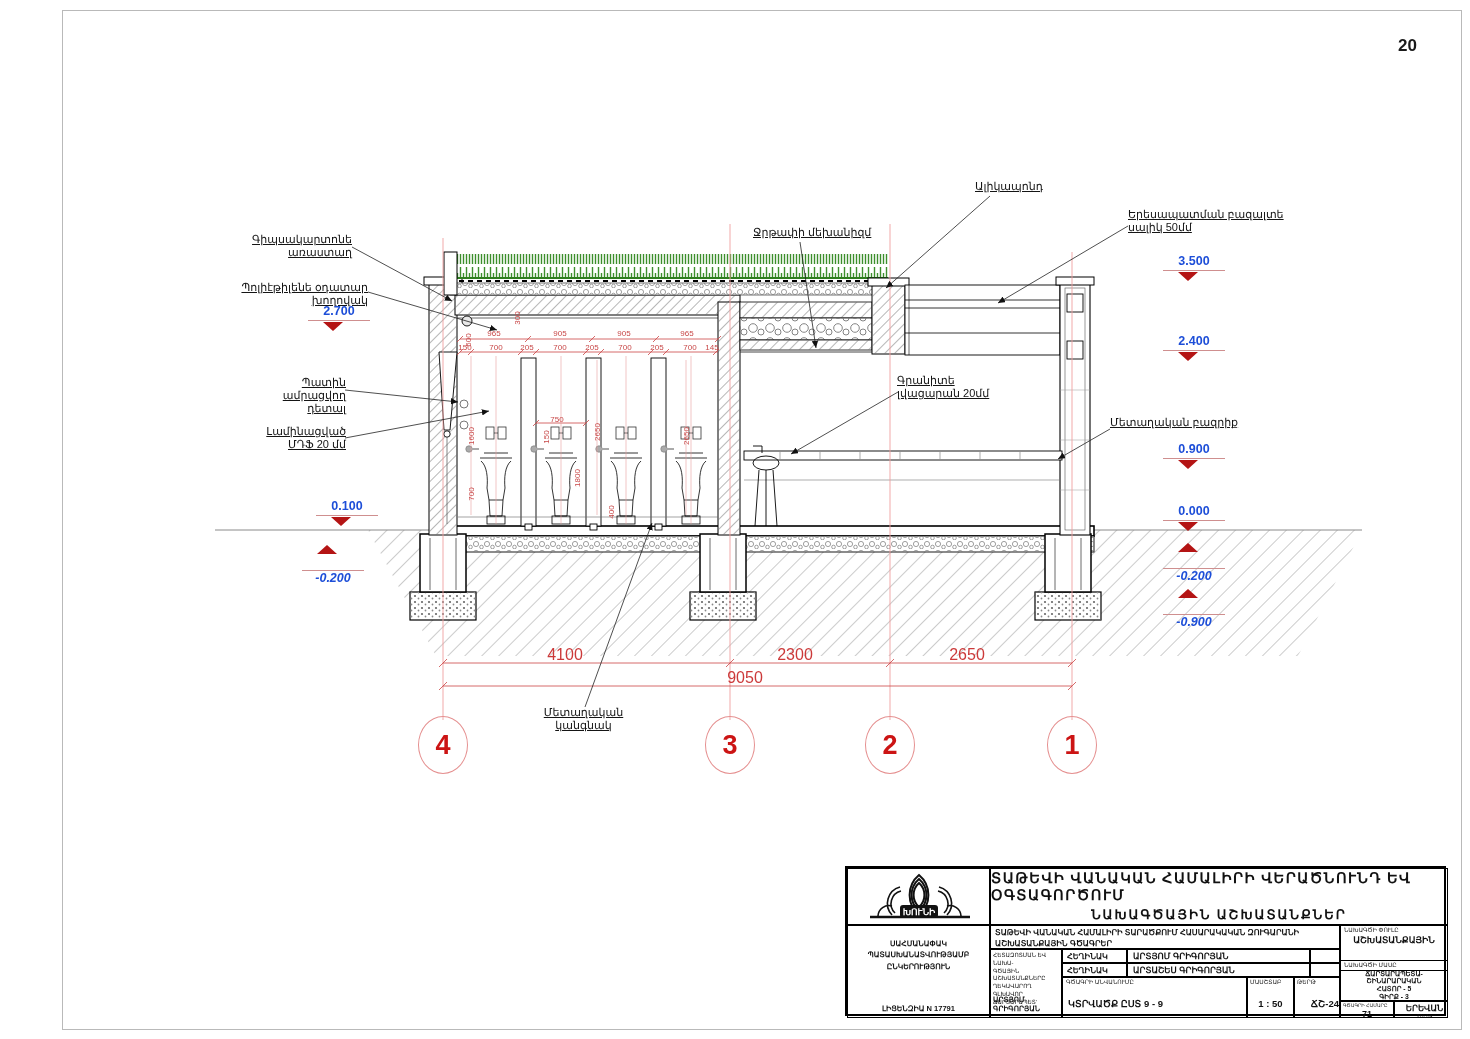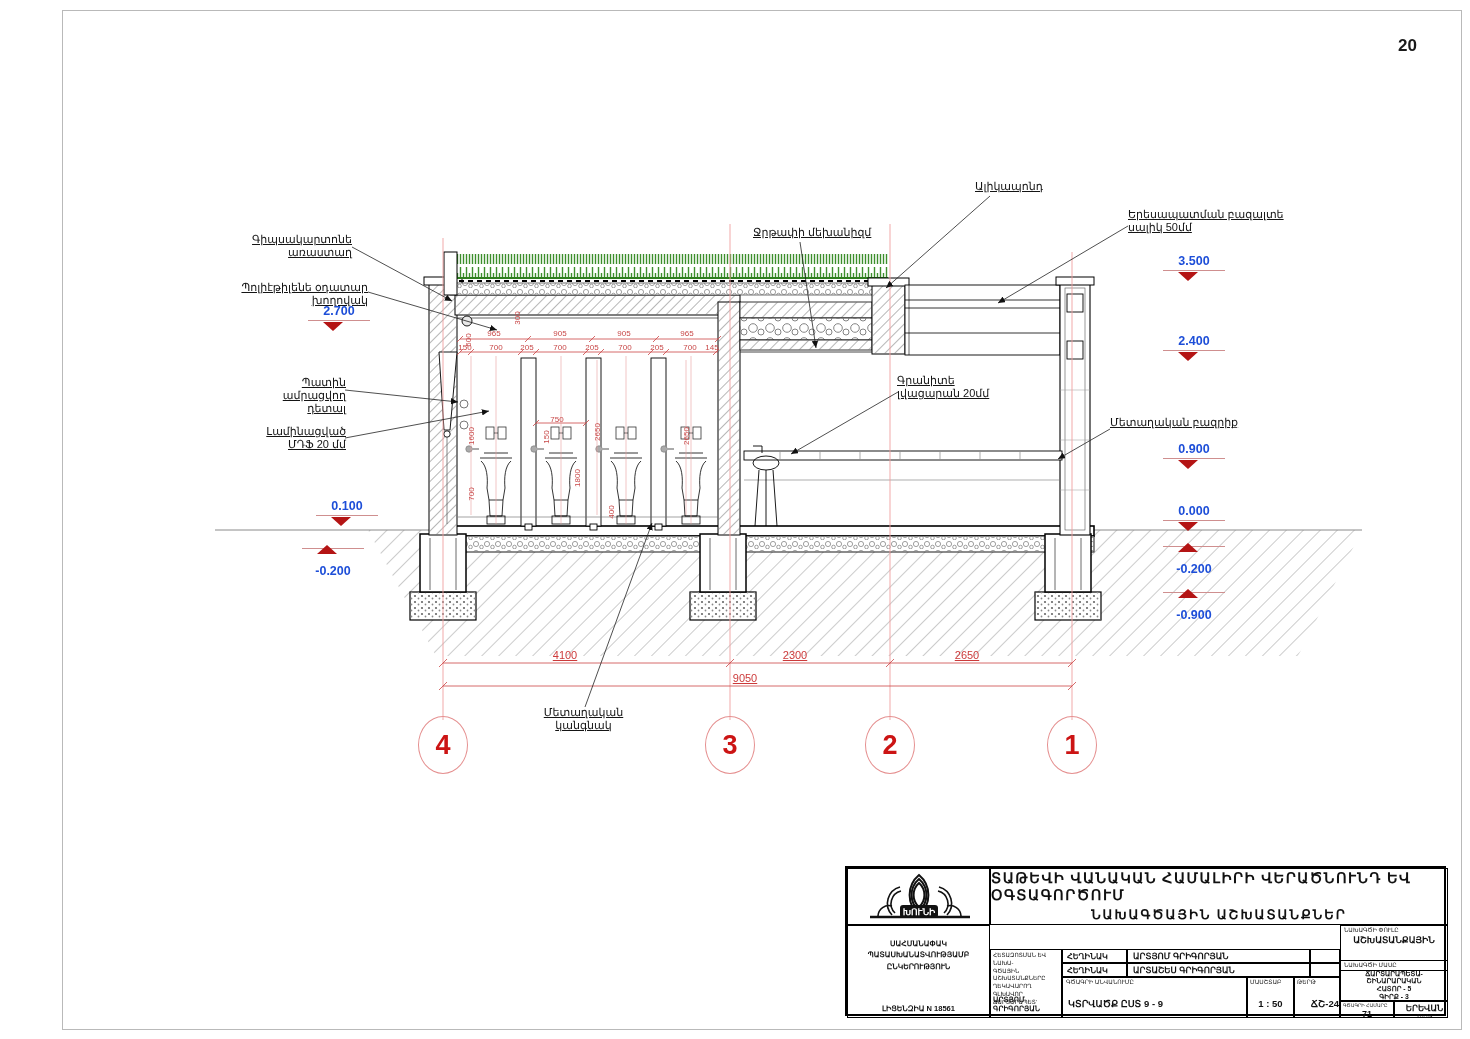--- a/index.html
+++ b/index.html
@@ -10,26 +10,26 @@
   
   .lbl{position:absolute;font-size:11px;line-height:1.18;color:#151515;text-decoration:underline;
        white-space:pre-line;}
   .lbl.r{text-align:right;}
   .lbl.c{text-align:center;}
   
   .lvl{position:absolute;width:62px;color:#1d4ed8;font-weight:bold;font-size:12.5px;}
   .lvl .t{display:block;text-align:center;line-height:1.1;padding-bottom:1px;border-bottom:1.2px solid #cf8f8f;}
   .lvl .tri{position:absolute;left:15px;top:17px;width:0;height:0;
             border-left:10px solid transparent;border-right:10px solid transparent;border-top:9px solid #b41414;}
-  .lvl.neg .t{border-bottom:none;border-top:1.2px solid #cf8f8f;margin-top:3px;padding-top:16px;}
+  .lvl.neg .t{border-bottom:none;border-top:1.2px solid #cf8f8f;margin-top:25px;padding-top:1px;font-style:italic;}
   .lvl.neg .tri{top:0;border-top:none;border-bottom:9px solid #b41414;}
   
   .dim{position:absolute;transform:translate(-50%,-50%);font-size:8px;color:#c84848;white-space:nowrap;}
   .dim.v{transform:translate(-50%,-50%) rotate(-90deg);}
-  .dimBig{position:absolute;transform:translate(-50%,-50%);font-size:11px;color:#cc3a3a;white-space:nowrap;text-decoration:underline;}
+  .dimBig{position:absolute;transform:translate(-50%,-50%);font-size:16px;color:#cc3a3a;white-space:nowrap;}
   
   .gbub{position:absolute;width:48px;height:56px;border:1.1px solid #e59090;border-radius:50%;
         transform:translate(-50%,-50%);display:flex;align-items:center;justify-content:center;}
   .gbub span{font-size:27px;font-weight:bold;color:#cc1414;}
   .pageno{position:absolute;left:1398px;top:36px;font-size:17px;font-weight:bold;color:#1a1a1a;}
   
   #tb{position:absolute;left:845px;top:866px;width:601px;height:150px;border:2px solid #000;box-sizing:border-box;}
   #tb .cell{position:absolute;border:1px solid #000;box-sizing:border-box;overflow:hidden;}
   #tb .cap{font-size:6px;color:#222;line-height:1.1;}
   #tb .big{font-weight:bold;}
@@ -441,23 +441,27 @@
 
     <div class="cell hdr" style="left:143px;top:0;width:458px;height:57px;">
       <span class="h1">ՏԱԹԵՎԻ ՎԱՆԱԿԱՆ ՀԱՄԱԼԻՐԻ ՎԵՐԱԾՆՈՒՆԴ ԵՎ ՕԳՏԱԳՈՐԾՈՒՄ</span>
       <span class="h2">ՆԱԽԱԳԾԱՅԻՆ ԱՇԽԱՏԱՆՔՆԵՐ</span>
     </div>
 
     <div class="cell" style="left:0;top:57px;width:143px;height:93px;">
       <div style="position:absolute;top:12px;left:0;right:0;text-align:center;font-size:7.5px;font-weight:bold;white-space:pre-line;line-height:1.5;">ՍԱՀՄԱՆԱՓԱԿ
 ՊԱՏԱՍԽԱՆԱՏՎՈՒԹՅԱՄԲ
 ԸՆԿԵՐՈՒԹՅՈՒՆ</div>
-      <div style="position:absolute;bottom:4px;left:0;right:0;text-align:center;font-size:7.5px;font-weight:bold;">ԼԻՑԵՆԶԻԱ N 18561</div>
-    </div>
-
+      <div style="position:absolute;bottom:4px;left:0;right:0;text-align:center;font-size:7.5px;font-weight:bold;">ԼԻՑԵՆԶԻԱ N 17791</div>
+    </div>
+
+    <div class="cell" style="left:143px;top:57px;width:350px;height:24px;">
+      <div style="padding:2px 4px;font-size:8px;font-weight:bold;white-space:pre-line;line-height:1.35;">ՏԱԹԵՎԻ ՎԱՆԱԿԱՆ ՀԱՄԱԼԻՐԻ ՏԱՐԱԾՔՈՒՄ ՀԱՍԱՐԱԿԱԿԱՆ ԶՈՒԳԱՐԱՆԻ
+ԱՇԽԱՏԱՆՔԱՅԻՆ ԳԾԱԳՐԵՐ</div>
+    </div>
 
     <div class="cell" style="left:493px;top:57px;width:108px;height:46px;">
       <div class="cap" style="padding:1px 3px;">ՆԱԽԱԳԾԻ ՓՈՒԼԸ</div>
       <div class="big" style="text-align:center;font-size:9px;">ԱՇԽԱՏԱՆՔԱՅԻՆ</div>
     </div>
 
     <div class="cell" style="left:143px;top:81px;width:72px;height:69px;">
       <div style="padding:2px 2px;font-size:5.8px;white-space:pre-line;line-height:1.35;">ՀԵՏԱԶՈՏՄԱՆ ԵՎ ՆԱԽԱ-
 ԳԾԱՅԻՆ ԱՇԽԱՏԱՆՔՆԵՐԸ
 ՂԵԿԱՎԱՐՈՂ ԳԼԽԱՎՈՐ

